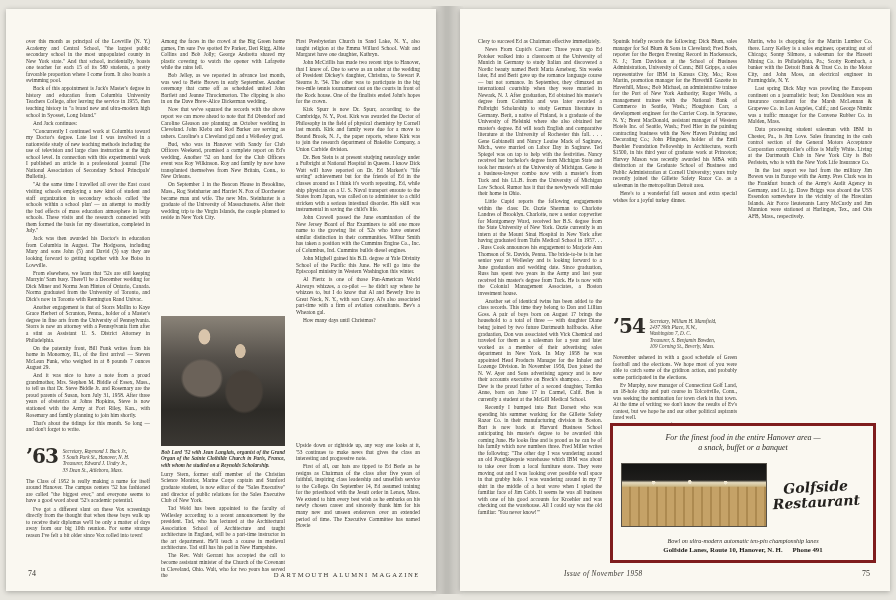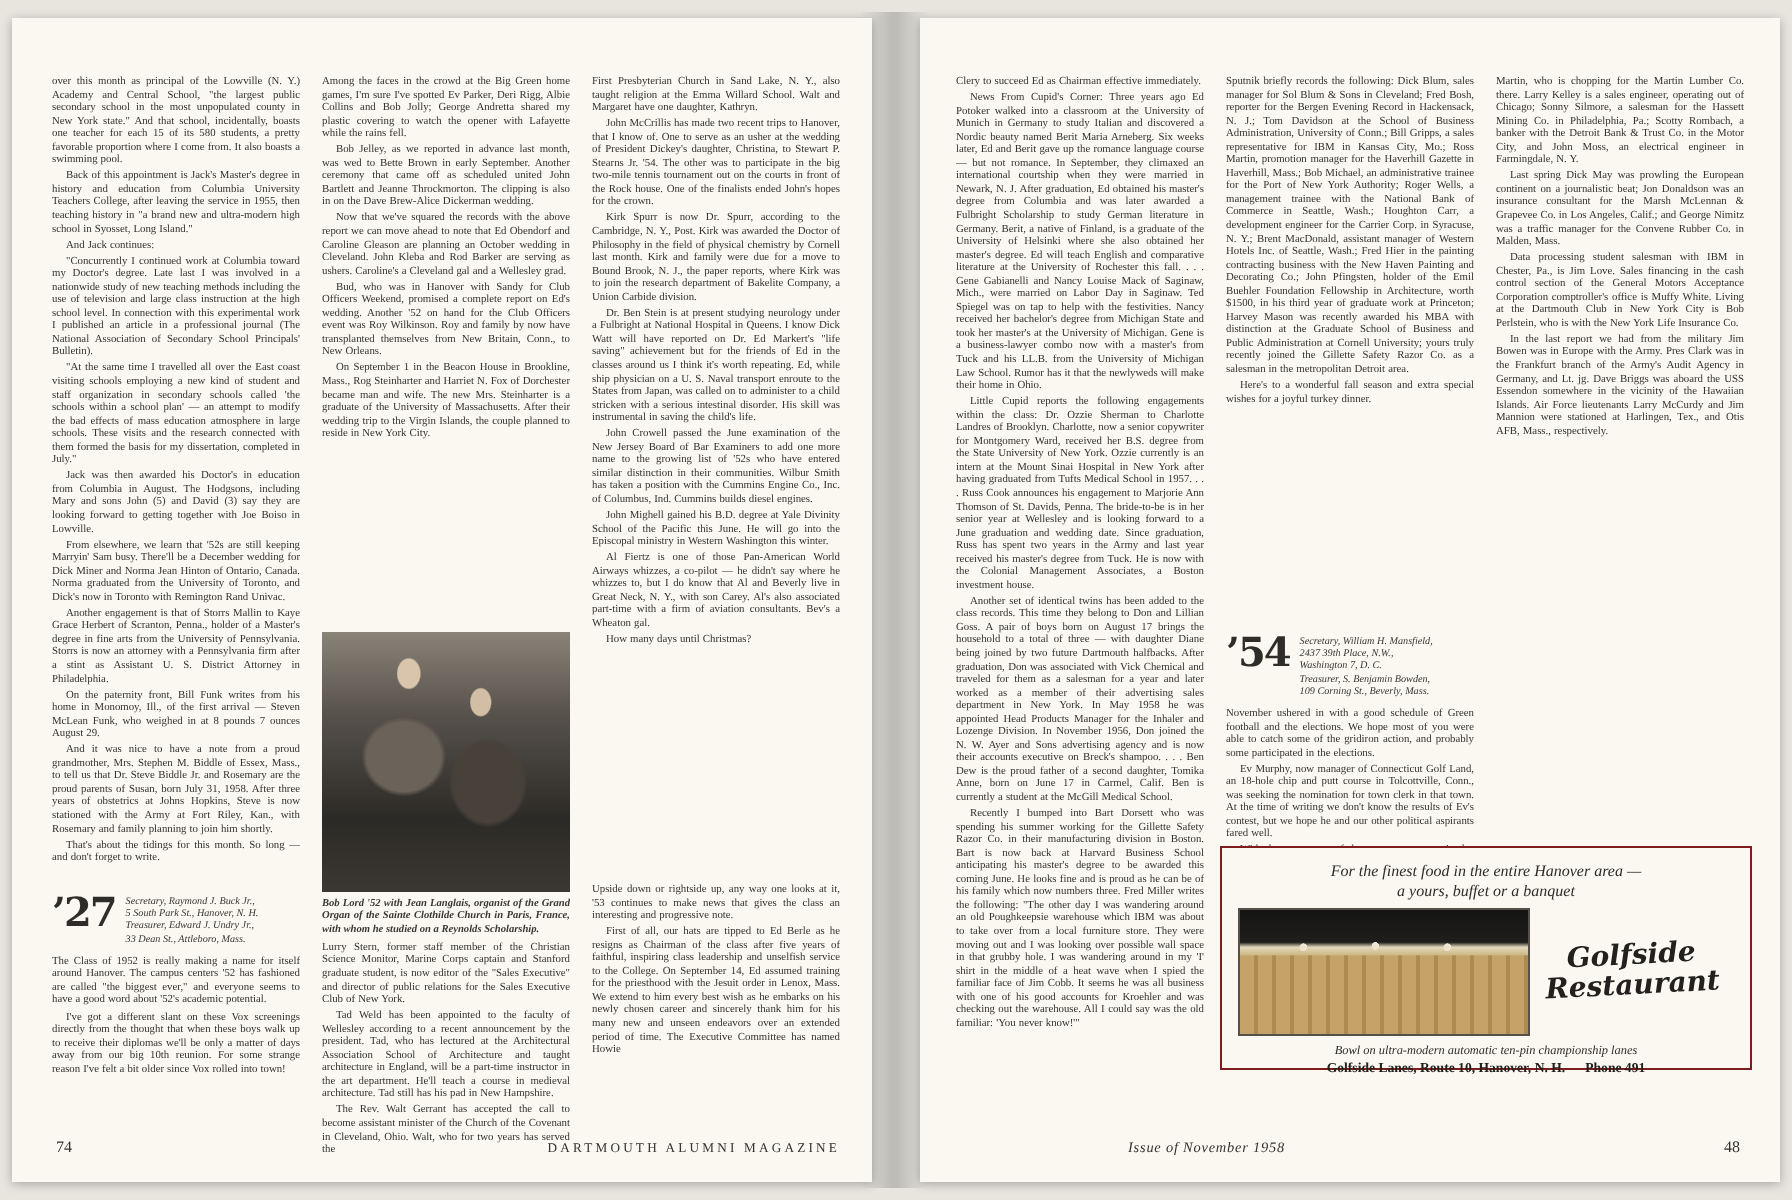--- a/index.html
+++ b/index.html
@@ -69,22 +69,22 @@
   .mag-title{
     position:absolute;bottom:13px;right:16px;
     font-size:6.6px;letter-spacing:1.6px;color:#34322d;
   }
   .issue-line{
     position:absolute;bottom:13px;left:104px;
     font-size:7.2px;font-style:italic;color:#34322d;letter-spacing:.4px;
   }
 
   .ad{
-    position:absolute;left:150px;top:414px;width:266px;height:112px;
-    background:#faf8f1;border:1px solid #7f1d1d;z-index:5;
+    position:absolute;left:150px;top:414px;width:266px;height:140px;
+    background:#faf8f1;border:3px solid #7f1d1d;z-index:5;
     padding:7px 8px;box-sizing:border-box;display:flex;flex-direction:column;
   }
   .ad-tag{font-style:italic;font-size:8px;line-height:9.6px;text-align:center;color:#2e2c28;}
   .ad-mid{display:flex;flex:1;margin-top:4px;align-items:center;}
   .photo2{
     width:146px;height:64px;flex:none;border:1px solid #55514a;box-sizing:border-box;
     background:
       radial-gradient(circle 2px at 22% 30%, #efe6d0 90%, rgba(0,0,0,0) 100%),
       radial-gradient(circle 2px at 47% 29%, #efe6d0 90%, rgba(0,0,0,0) 100%),
       radial-gradient(circle 2px at 72% 30%, #efe6d0 90%, rgba(0,0,0,0) 100%),
@@ -118,21 +118,21 @@
             <p class="para">"Concurrently I continued work at Columbia toward my Doctor's degree. Late last I was involved in a nationwide study of new teaching methods including the use of television and large class instruction at the high school level. In connection with this experimental work I published an article in a professional journal (The National Association of Secondary School Principals' Bulletin).</p>
             <p class="para">"At the same time I travelled all over the East coast visiting schools employing a new kind of student and staff organization in secondary schools called 'the schools within a school plan' — an attempt to modify the bad effects of mass education atmosphere in large schools. These visits and the research connected with them formed the basis for my dissertation, completed in July."</p>
             <p class="para">Jack was then awarded his Doctor's in education from Columbia in August. The Hodgsons, including Mary and sons John (5) and David (3) say they are looking forward to getting together with Joe Boiso in Lowville.</p>
             <p class="para">From elsewhere, we learn that '52s are still keeping Marryin' Sam busy. There'll be a December wedding for Dick Miner and Norma Jean Hinton of Ontario, Canada. Norma graduated from the University of Toronto, and Dick's now in Toronto with Remington Rand Univac.</p>
             <p class="para">Another engagement is that of Storrs Mallin to Kaye Grace Herbert of Scranton, Penna., holder of a Master's degree in fine arts from the University of Pennsylvania. Storrs is now an attorney with a Pennsylvania firm after a stint as Assistant U. S. District Attorney in Philadelphia.</p>
             <p class="para">On the paternity front, Bill Funk writes from his home in Monomoy, Ill., of the first arrival — Steven McLean Funk, who weighed in at 8 pounds 7 ounces August 29.</p>
             <p class="para">And it was nice to have a note from a proud grandmother, Mrs. Stephen M. Biddle of Essex, Mass., to tell us that Dr. Steve Biddle Jr. and Rosemary are the proud parents of Susan, born July 31, 1958. After three years of obstetrics at Johns Hopkins, Steve is now stationed with the Army at Fort Riley, Kan., with Rosemary and family planning to join him shortly.</p>
             <p class="para">That's about the tidings for this month. So long — and don't forget to write.</p>
           </div>
         <div class="class-head">
-          <span class="class-year">’27</span>
+          <span class="class-year">’63</span>
           <span class="officers">
               <span class="off-line">Secretary, Raymond J. Buck Jr.,</span>
               <span class="off-line">5 South Park St., Hanover, N. H.</span>
               <span class="off-line">Treasurer, Edward J. Undry Jr.,</span>
               <span class="off-line">33 Dean St., Attleboro, Mass.</span>
             </span>
         </div>
         <div class="textblock grow">
             <p class="para">The Class of 1952 is really making a name for itself around Hanover. The campus centers '52 has fashioned are called "the biggest ever," and everyone seems to have a good word about '52's academic potential.</p>
             <p class="para">I've got a different slant on these Vox screenings directly from the thought that when these boys walk up to receive their diplomas we'll be only a matter of days away from our big 10th reunion. For some strange reason I've felt a bit older since Vox rolled into town!</p>
@@ -220,29 +220,29 @@
             <p class="para">Last spring Dick May was prowling the European continent on a journalistic beat; Jon Donaldson was an insurance consultant for the Marsh McLennan &amp; Grapevee Co. in Los Angeles, Calif.; and George Nimitz was a traffic manager for the Convene Rubber Co. in Malden, Mass.</p>
             <p class="para">Data processing student salesman with IBM in Chester, Pa., is Jim Love. Sales financing in the cash control section of the General Motors Acceptance Corporation comptroller's office is Muffy White. Living at the Dartmouth Club in New York City is Bob Perlstein, who is with the New York Life Insurance Co.</p>
             <p class="para">In the last report we had from the military Jim Bowen was in Europe with the Army. Pres Clark was in the Frankfurt branch of the Army's Audit Agency in Germany, and Lt. jg. Dave Briggs was aboard the USS Essendon somewhere in the vicinity of the Hawaiian Islands. Air Force lieutenants Larry McCurdy and Jim Mannion were stationed at Harlingen, Tex., and Otis AFB, Mass., respectively.</p>
           </div>
       </div>
 
     </div>
 
     <div class="ad">
       <div class="ad-tag">For the finest food in the entire Hanover area —</div>
-      <div class="ad-tag">a yours, buffet or a banquet</div>
+      <div class="ad-tag">a snack, buffet or a banquet</div>
       <div class="ad-mid">
         <div class="photo2"></div>
         <div class="ad-name-wrap">
           <div class="ad-name">Golfside Restaurant</div>
         </div>
       </div>
       <div class="ad-cap1">Bowl on ultra-modern automatic ten-pin championship lanes</div>
       <div class="ad-cap2">
         <span>Golfside Lanes, Route 10, Hanover, N. H.</span><span class="phone">Phone 491</span>
       </div>
     </div>
 
     <div class="issue-line">Issue of November 1958</div>
-    <div class="pagenum outer-right">48</div>
+    <div class="pagenum outer-right">75</div>
   </div>
 </div>
 
 </body></html>

